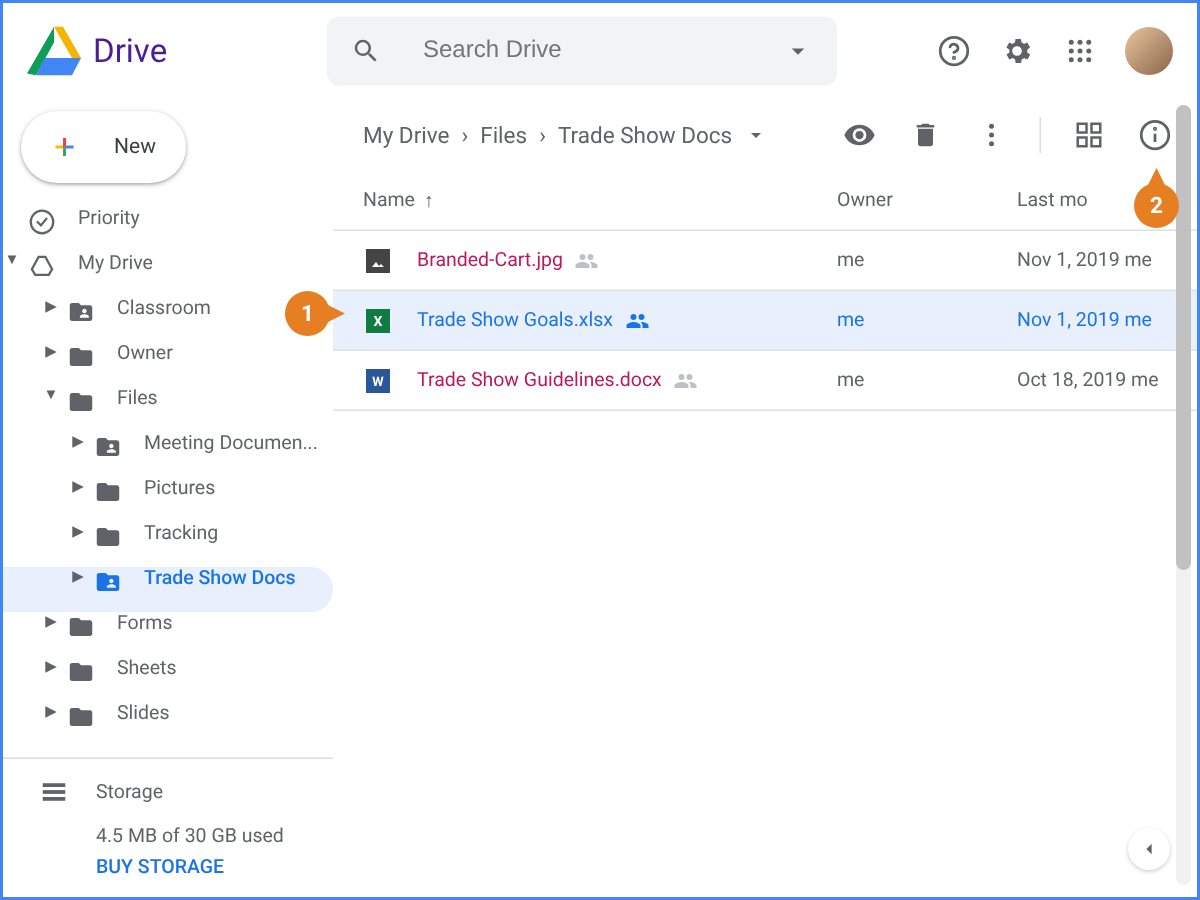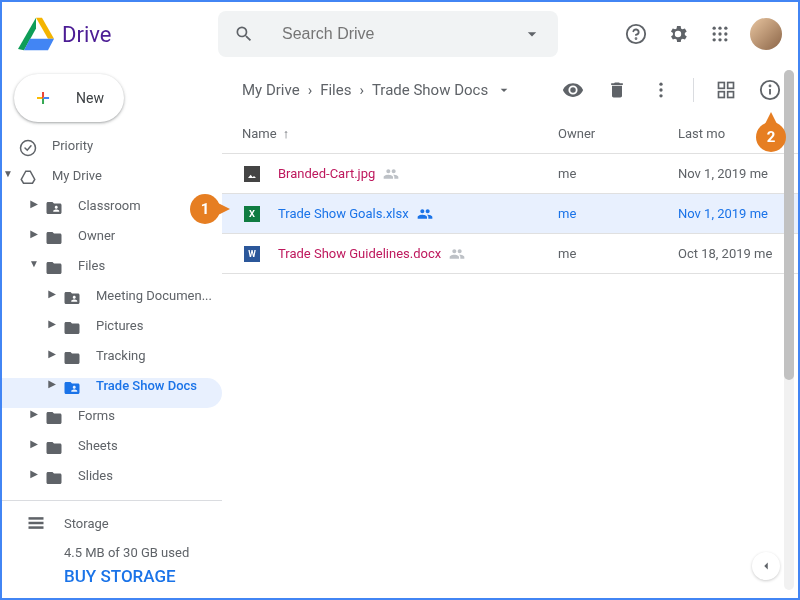--- a/index.html
+++ b/index.html
@@ -22,21 +22,21 @@
 .nav-item.active { background: #e8f0fe; color: #1a73e8; font-weight: 500; }
 .nav-item.active .folder-icon { fill: #1a73e8; }
 .expand-arrow { width: 12px; text-align: center; font-size: 10px; color: #5f6368; }
 .nav-icon { width: 20px; height: 20px; margin: 0 14px 0 4px; display: flex; align-items: center; justify-content: center; }
 .nav-item.depth-1 { padding-left: 26px; }
 .nav-item.depth-2 { padding-left: 44px; }
 .folder-icon { fill: #5f6368; }
 .storage-section { border-top: 1px solid #dadce0; padding: 12px 0 12px 24px; margin-top: 8px; }
 .storage-row { display: flex; align-items: center; gap: 18px; margin-bottom: 12px; }
 .storage-text { font-size: 13px; color: #5f6368; }
-.buy-link { color: #1a73e8; font-size: 17px; font-weight: 500; cursor: pointer; }
+.buy-link { color: #1a73e8; font-size: 13px; font-weight: 500; cursor: pointer; }
 .content { flex: 1; border-left: 0; display: flex; flex-direction: column; position: relative; }
 .toolbar { display: flex; align-items: center; height: 48px; padding: 0 16px 0 20px; }
 .breadcrumb { display: flex; align-items: center; gap: 8px; font-size: 15px; color: #5f6368; }
 .breadcrumb .crumb { cursor: pointer; }
 .breadcrumb .sep { color: #5f6368; }
 .toolbar-actions { display: flex; align-items: center; gap: 20px; margin-left: auto; }
 .toolbar-sep { width: 1px; height: 24px; background: #dadce0; }
 .file-header { display: flex; align-items: center; height: 40px; padding: 0 20px; font-size: 13px; color: #5f6368; border-bottom: 1px solid #e0e0e0; }
 .col-name { flex: 1; display: flex; align-items: center; gap: 6px; }
 .col-owner { width: 120px; }

